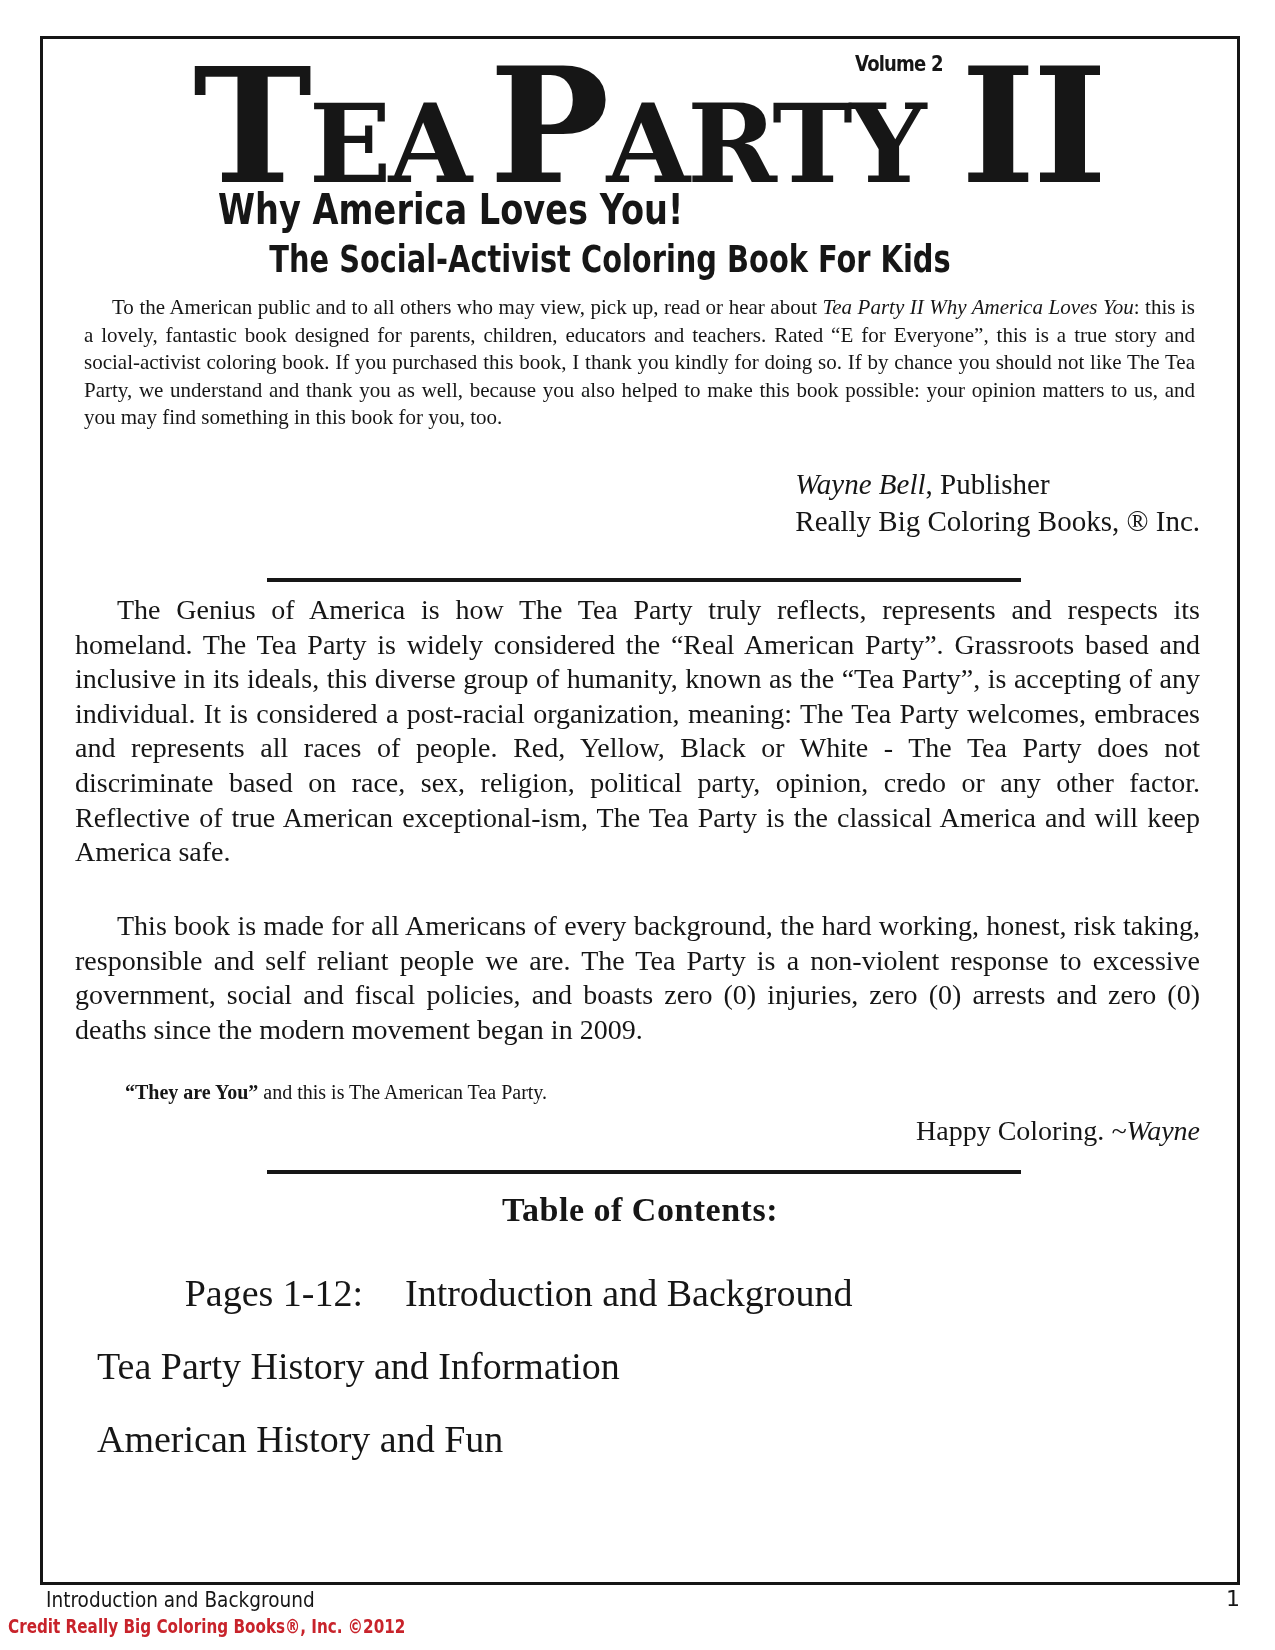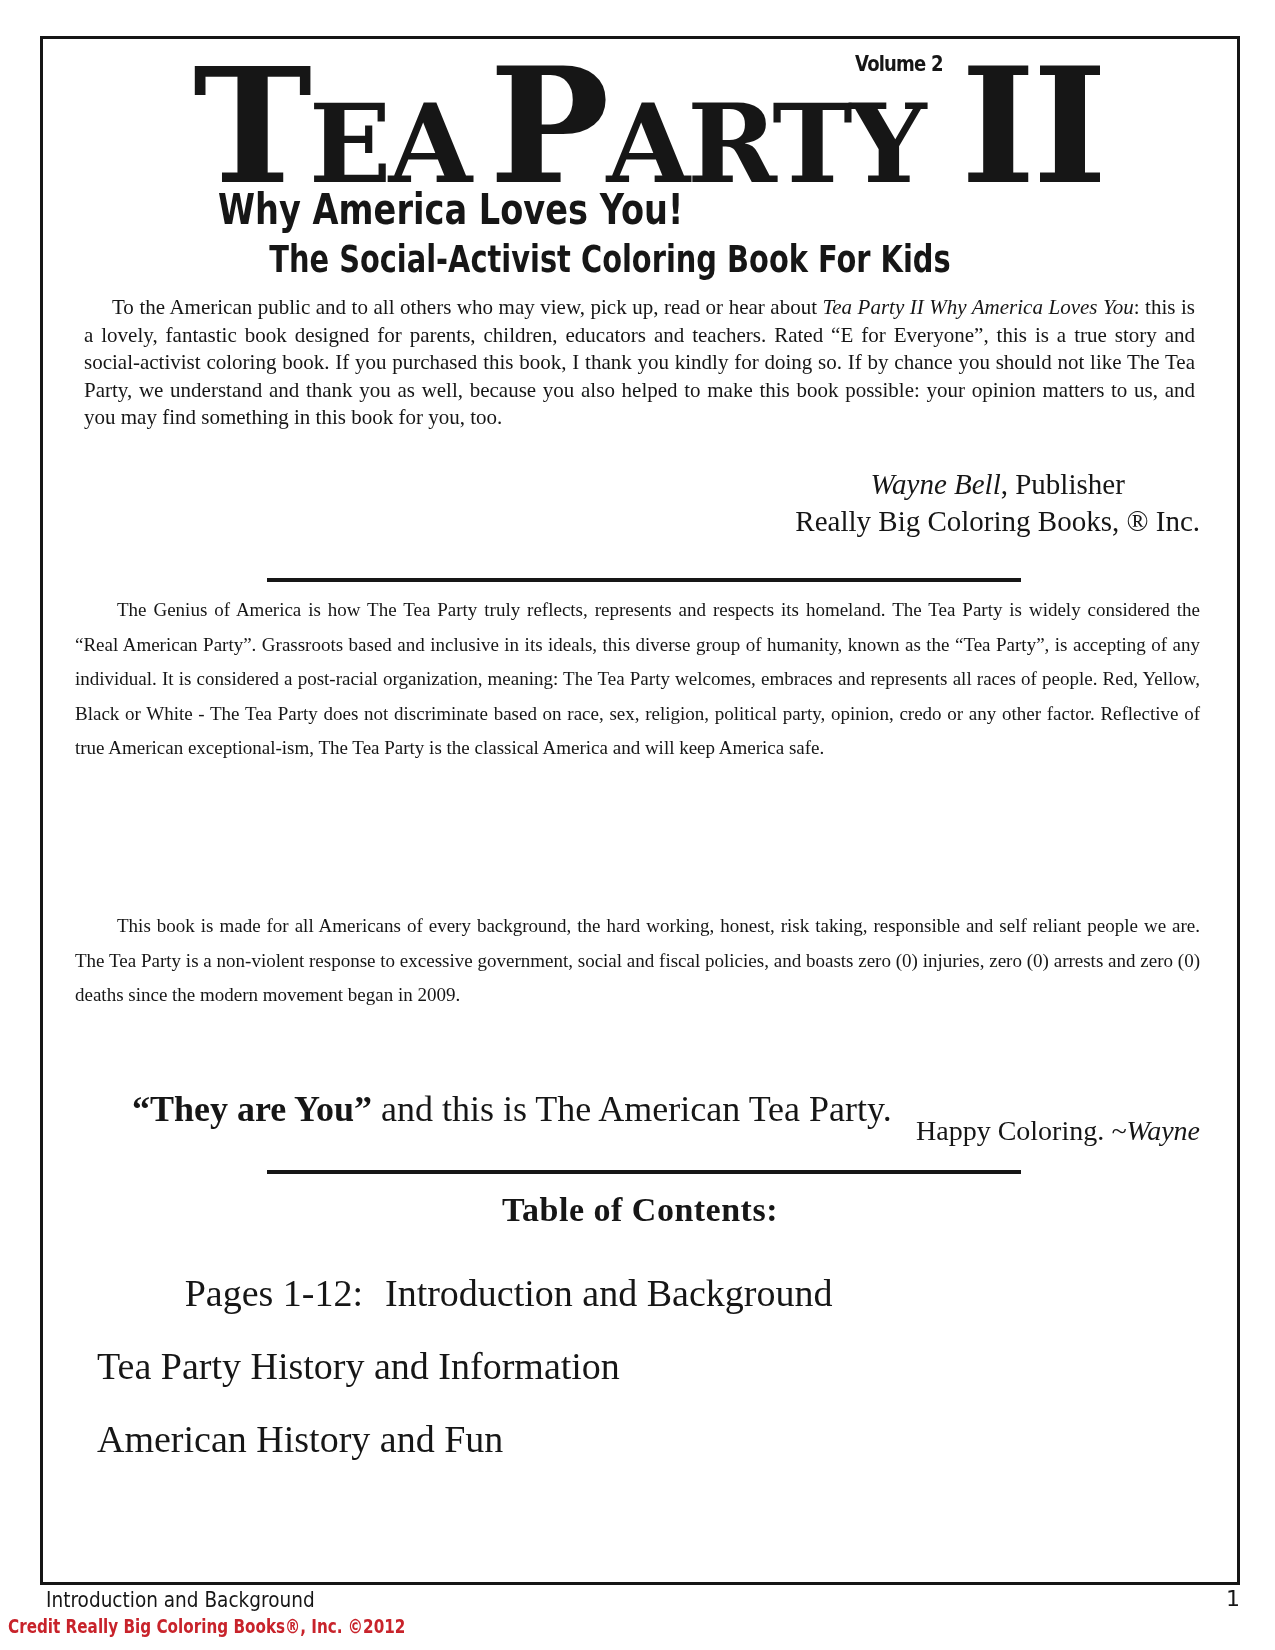--- a/index.html
+++ b/index.html
@@ -32,50 +32,50 @@
   .tagline{
     position:absolute;left:0;top:199px;width:100%;text-align:center;font-size:37px;
     transform:translateX(-30px) scaleX(.78);white-space:nowrap;
   }
   
   .para1{
     position:absolute;left:36px;right:37px;top:250px;
     font-size:21px;line-height:27.6px;text-align:justify;text-indent:28px;margin:5px;
   }
   .signature{
-    position:absolute;right:37px;top:427px;text-align:center;
+    position:absolute;right:37px;top:427px;text-align:left;
     font-size:29px;line-height:36.5px;white-space:nowrap;margin-left:30px;
   }
   .divider{
     position:absolute;left:224px;width:754px;height:4px;background:#161616;
   }
   .div1{top:539px;}
   .div2{top:1131px;}
   
   .para-big{
     position:absolute;left:32px;right:37px;
-    font-size:19px;line-height:34.6px;text-align:justify;text-indent:42px;margin:0;
+    font-size:28px;line-height:34.6px;text-align:justify;text-indent:42px;margin:0;
   }
   .para2{top:554px;}
   .para3{top:870px;}
   .quote-line{
     position:absolute;left:32px;right:37px;top:1034px;
-    font-size:36px;text-indent:42px;margin:15px;
+    font-size:20px;text-indent:42px;margin:8px;
   }
   .closing{
     position:absolute;right:37px;top:1076px;font-size:28px;text-align:right;white-space:nowrap;
   }
   
   .toc-heading{
     position:absolute;left:0;width:100%;top:1146px;text-align:center;
     font-size:34px;font-weight:bold;letter-spacing:.5px;margin-top:6px;
   }
   .toc-row{
     position:absolute;left:32px;right:37px;display:flex;align-items:baseline;
-    font-size:38px;white-space:nowrap;
+    font-size:38px;white-space:nowrap;gap:20px;
   }
   .toc-pages{display:inline-block;width:288px;text-align:right;flex:none;}
   .toc-title{margin-left:22px;}
   .r1{top:1232px;}
   .r2{top:1305px;}
   .r3{top:1378px;}
   .r4{top:1452px;}
   
   .footer-label{
     position:absolute;left:46px;top:1588px;font-size:21px;font-weight:normal;

